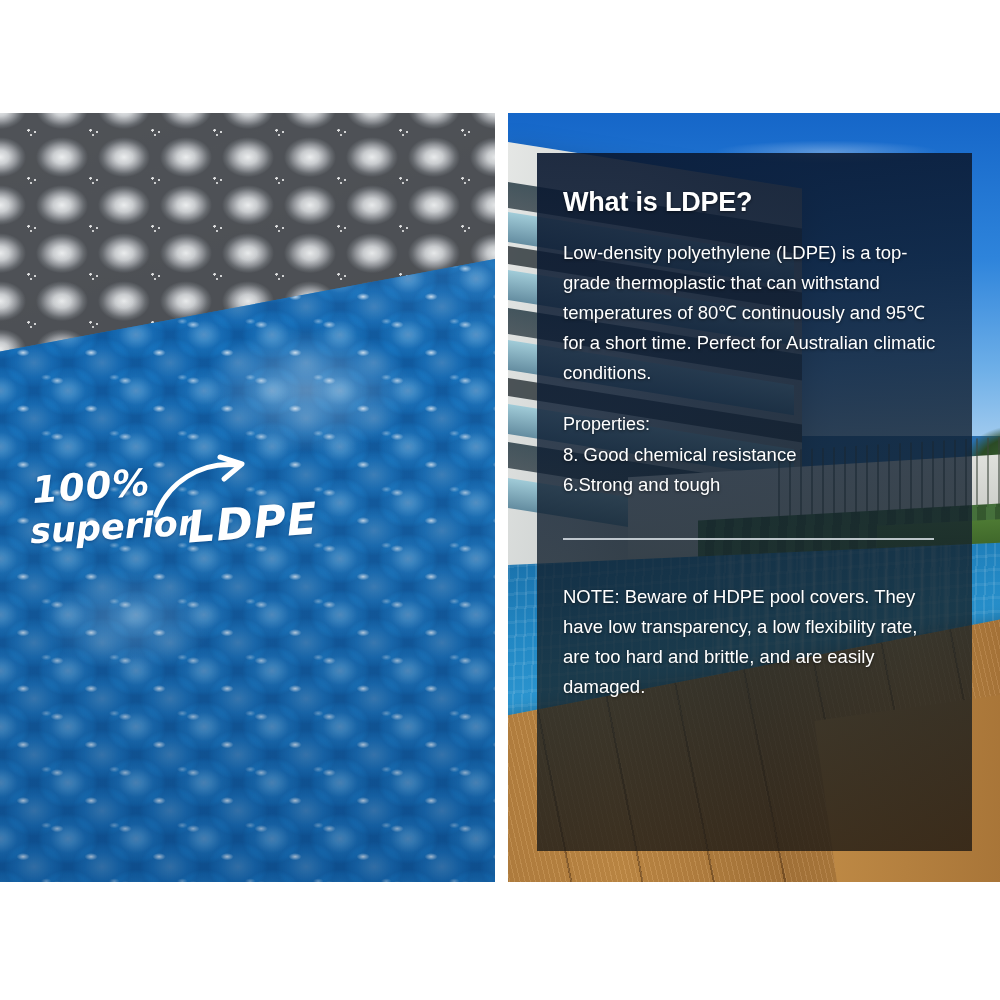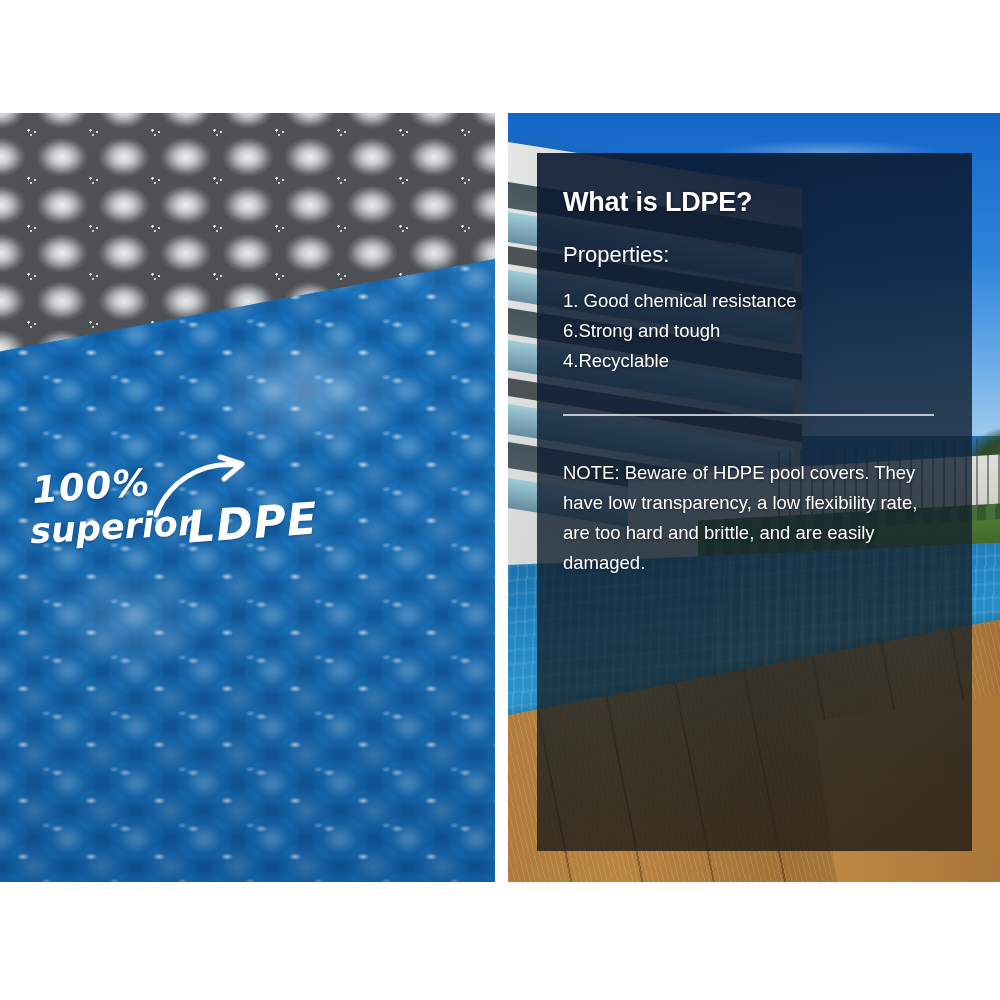--- a/index.html
+++ b/index.html
@@ -252,21 +252,21 @@
   .card-title {
     font-size:27px; font-weight:700; letter-spacing:-.2px;
     margin-bottom:20px; text-shadow:0 1px 3px rgba(0,0,0,.55);
   }
   .card-para {
     font-size:18.5px; line-height:1.62; font-weight:400;
     text-shadow:0 1px 3px rgba(0,0,0,.55);
     margin-bottom:22px;
   }
   .props-label {
-    font-size:22px; line-height:1.56; margin-bottom:14px;
+    font-size:18px; line-height:1.56; margin-bottom:2px;
     text-shadow:0 1px 3px rgba(0,0,0,.55);
   }
   .props-list { list-style:none; }
   .props-list li {
     font-size:18.5px; line-height:1.62;
     text-shadow:0 1px 3px rgba(0,0,0,.55);
   }
   .divider {
     height:2px; background:rgba(215,222,228,.85);
     margin:38px 14px 42px 0;
@@ -335,26 +335,26 @@
     </div>
 
     <div class="deck">
       <div class="deck-planks"></div>
       <div class="deck-grain"></div>
     </div>
     <div class="deck-right"></div>
 
     <div class="info-card">
       <div class="card-title">What is LDPE?</div>
+      <div class="card-para">Low-density polyethylene (LDPE) is a top-grade thermoplastic that can withstand temperatures of 80℃ continuously and 95℃ for a short time. Perfect for Australian climatic conditions.</div>
 
       <div class="props-label">Properties:</div>
       <ul class="props-list">
-        <li>1. Good chemical resistance</li>
+        <li>8. Good chemical resistance</li>
         <li>6.Strong and tough</li>
-        <li>4.Recyclable</li>
       </ul>
 
       <div class="divider"></div>
 
       <div class="note-text">NOTE: Beware of HDPE pool covers. They have low transparency, a low flexibility rate, are too hard and brittle, and are easily damaged.</div>
     </div>
   </div>
 
 </div>
 

